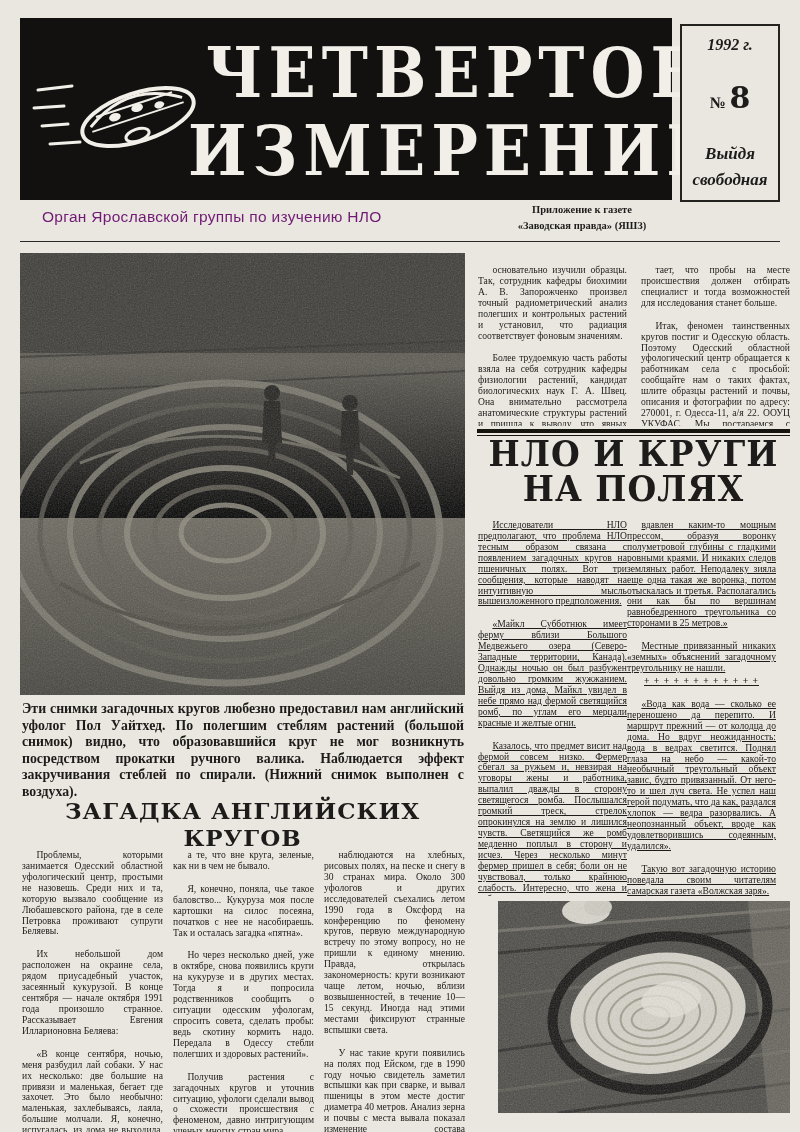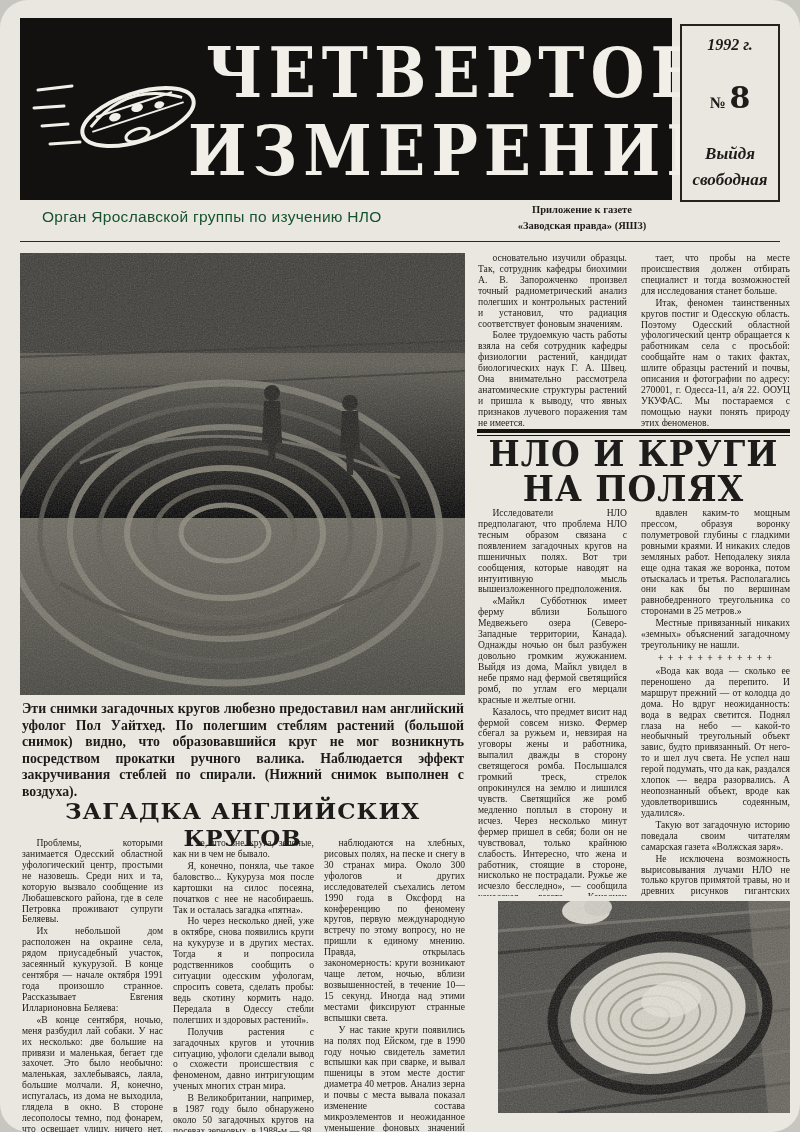--- a/index.html
+++ b/index.html
@@ -1,58 +1,58 @@
 <!DOCTYPE html>
 <html><head>
 <meta charset="utf-8">
 <style>
   html,body{margin:0;padding:0;background:#c8c6c0;}
   .page{position:relative;width:800px;height:1132px;margin:0 auto;background:#eae7e0;overflow:hidden;
-        font-family:"Liberation Serif",serif;color:#1d1c1a;border-radius:28px;}
+        font-family:"Liberation Serif",serif;color:#1d1c1a;}
   
   .mast-black{position:absolute;left:20px;top:18px;width:652px;height:182px;background:#121110;}
   .mast-title1{position:absolute;left:186px;top:14px;font-family:"DejaVu Serif",serif;font-weight:700;
                font-size:62px;letter-spacing:6px;color:#f1efe8;transform:scaleY(1.12);transform-origin:top left;white-space:nowrap;}
   .mast-title2{position:absolute;left:168px;top:92px;font-family:"DejaVu Serif",serif;font-weight:700;
                font-size:62px;letter-spacing:6px;color:#f1efe8;transform:scaleY(1.12);transform-origin:top left;white-space:nowrap;}
   .ufo{position:absolute;left:8px;top:24px;}
   .infobox{position:absolute;left:680px;top:24px;width:100px;height:178px;border:2px solid #24231f;
            display:flex;flex-direction:column;align-items:center;justify-content:space-between;
            padding:10px 4px 8px 4px;box-sizing:border-box;background:#eae7e0;}
   .year{font-style:italic;font-weight:700;font-size:16px;}
   .issue{font-weight:700;font-size:16px;}
   .issue b{font-family:"DejaVu Serif",serif;font-size:30px;font-weight:700;}
   .price{font-style:italic;font-weight:700;font-size:17px;text-align:center;line-height:1.5;}
   .organ{position:absolute;left:42px;top:208px;font-family:"Liberation Sans",sans-serif;
-         font-size:15.5px;color:#14532d;letter-spacing:.3px;}
+         font-size:15.5px;color:#701a75;letter-spacing:.3px;}
   .supplement{position:absolute;left:492px;top:202px;width:180px;text-align:center;
               font-weight:700;font-size:10.5px;line-height:1.5;}
   .mast-rule{position:absolute;left:20px;top:241px;width:760px;height:0;border-top:1.5px solid #2a2927;}
   
   .cols{position:absolute;display:flex;overflow:hidden;}
   .col{overflow:hidden;font-size:9.6px;line-height:1.14;text-align:justify;}
-  .para{margin:0 0 1px 0;text-indent:1.5em;}
+  .para{margin:12px 0 1px 0;text-indent:1.5em;}
   .plus-sep{text-indent:0;text-align:center;font-weight:700;letter-spacing:1px;margin:2px 0;}
   
   .photo-main{position:absolute;left:20px;top:253px;width:445px;height:442px;}
   .caption{position:absolute;left:22px;top:701px;width:442px;font-weight:700;font-size:13.8px;
            line-height:1.2;text-align:justify;}
   .headline-english{position:absolute;left:20px;top:797px;width:445px;text-align:center;
                     font-family:"DejaVu Serif",serif;font-weight:700;font-size:23px;letter-spacing:1px;}
   .english-cols{left:22px;top:838px;width:443px;height:294px;gap:10px;}
   .english-cols .col{width:141px;}
   
   .lab-cols{left:478px;top:253px;width:312px;height:173px;gap:14px;}
   .lab-cols .col{width:149px;}
   .heavy-rule{position:absolute;left:477px;top:429px;width:313px;height:7px;
               border-top:4px solid #15140f;border-bottom:1.5px solid #15140f;box-sizing:border-box;}
   .headline-fields{position:absolute;left:477px;top:437px;width:313px;text-align:center;
                    font-family:"DejaVu Serif",serif;font-weight:700;font-size:33px;line-height:1.0;
                    letter-spacing:1px;transform:scaleY(1.05);transform-origin:top center;}
-  .fields-cols{left:478px;top:508px;width:312px;height:388px;gap:14px;}
+  .fields-cols{left:478px;top:508px;width:312px;height:388px;text-decoration:underline;}
   .fields-cols .col{width:149px;}
   .photo-aerial{position:absolute;left:498px;top:901px;width:292px;height:212px;}
   
   .watermark{position:absolute;left:138px;top:838px;font-family:"Liberation Sans",sans-serif;
              font-weight:700;font-size:60px;letter-spacing:-1px;color:#343330;opacity:.93;z-index:5;
              text-shadow:-2px -2px 0 #edeae3,2px -2px 0 #edeae3,-2px 2px 0 #edeae3,2px 2px 0 #edeae3,
                          0 -3px 0 #edeae3,0 3px 0 #edeae3,-3px 0 0 #edeae3,3px 0 0 #edeae3;}
 </style>
 </head>
 <body>

